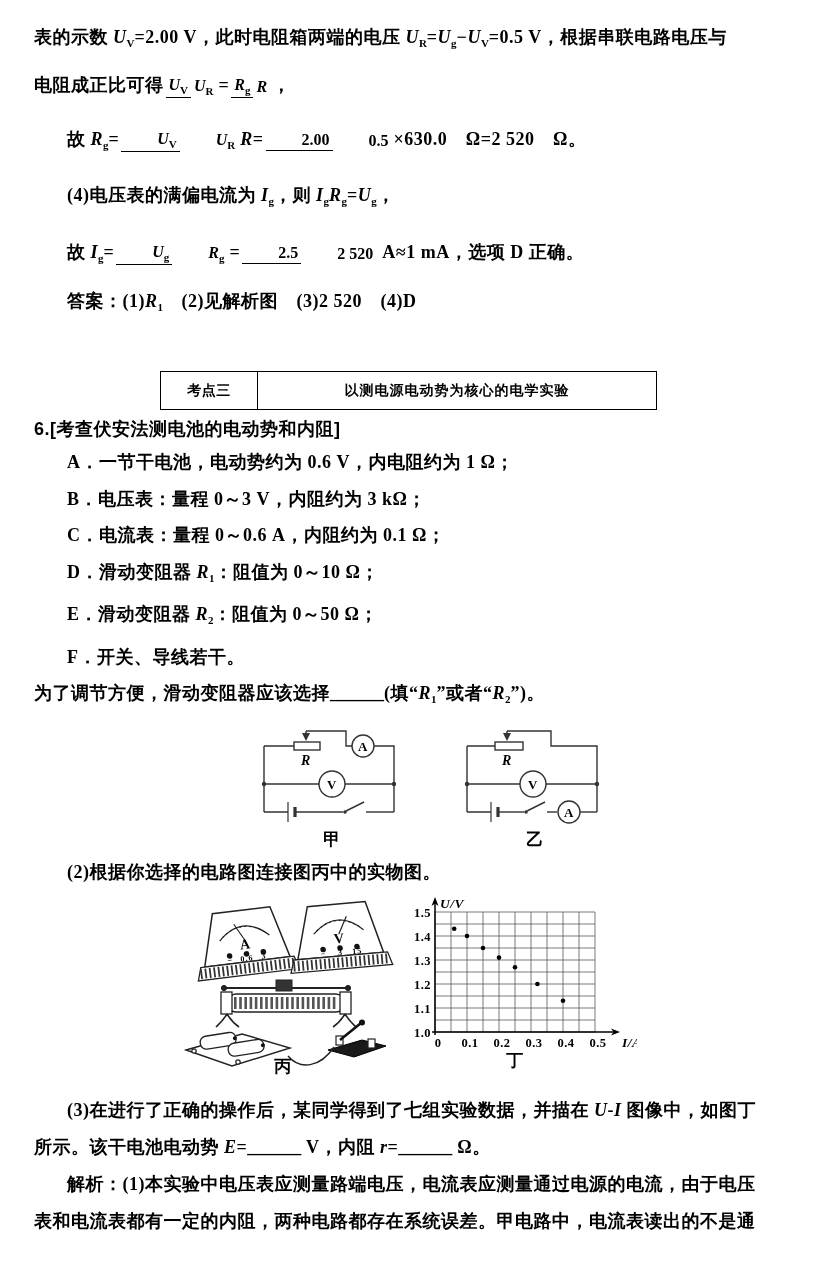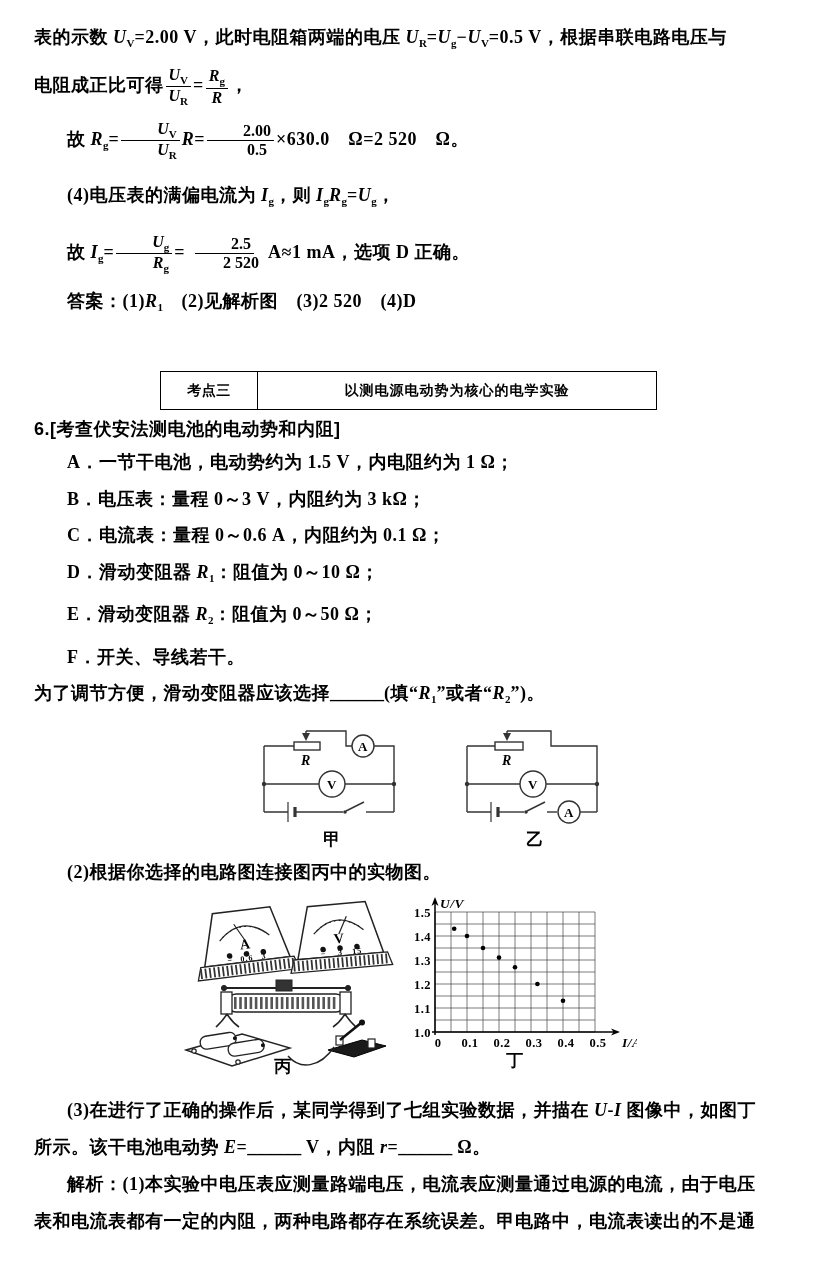--- a/index.html
+++ b/index.html
@@ -21,21 +21,21 @@
   .q6head{line-height:30px;margin-top:4px}
   .intro{line-height:36px}
   .item{line-height:36.5px}
   .q1a,.q1b,.q3a,.q3b,.an1,.an2{line-height:37px}
   .q3a{margin-top:16px}
   .q2line{line-height:36px;margin-top:4px}
   i.var{font-family:"Liberation Serif","DejaVu Serif",serif;font-style:italic;font-weight:bold}
   sub{font-size:11px;vertical-align:-4px;font-weight:bold;letter-spacing:0}
   b.hei{font-family:"Liberation Sans","DejaVu Sans",sans-serif;font-weight:900}
   .blank{letter-spacing:0}
-  .frac{display:inline-flex;flex-direction:column;align-items:center;vertical-align:middle;
+  .frac{display:inline-flex;flex-direction:row;align-items:center;vertical-align:middle;
         margin:0 2px;line-height:1.15;font-size:16px;letter-spacing:0}
   .frac .fnum{padding:0 3px;border-bottom:1.8px solid #000}
   .frac .fden{padding:0 3px}
   .kaodian{display:flex;width:497px;height:39px;margin:44px 0 0 126px;border:1.7px solid #000;
            font-family:"Liberation Sans","DejaVu Sans",sans-serif;font-size:14px;font-weight:900}
   .kd-tag{width:97px;border-right:1.7px solid #000;display:flex;align-items:center;justify-content:center}
   .kd-title{flex:1;display:flex;align-items:center;justify-content:center;letter-spacing:1px}
   .circuit-row{display:flex;justify-content:center;gap:18px;margin:6px 0 0 46px}
   .figures-row{display:flex;align-items:flex-start;gap:2px;margin:4px 0 0 146px}
   svg{display:block}
@@ -73,21 +73,21 @@
         <span class="fden">2 520</span>
       </span> A≈1 mA，选项 D 正确。</p>
   <p class="ans indent"><b class="hei">答案：</b>(1)<i class="var">R</i><sub>1</sub>　(2)见解析图　(3)2 520　(4)D</p>
 
   <div class="kaodian">
     <div class="kd-tag">考点三</div>
     <div class="kd-title">以测电源电动势为核心的电学实验</div>
   </div>
 
   <p class="q6head"><b class="hei">6.[考查伏安法测电池的电动势和内阻]</b></p>
-  <p class="item indent">A．一节干电池，电动势约为 1.5 V，内电阻约为 1 Ω；</p>
+  <p class="item indent">A．一节干电池，电动势约为 0.6 V，内电阻约为 1 Ω；</p>
   <p class="item indent">B．电压表：量程 0～3 V，内阻约为 3 kΩ；</p>
   <p class="item indent">C．电流表：量程 0～0.6 A，内阻约为 0.1 Ω；</p>
   <p class="item indent">D．滑动变阻器 <i class="var">R</i><sub>1</sub>：阻值为 0～10 Ω；</p>
   <p class="item indent">E．滑动变阻器 <i class="var">R</i><sub>2</sub>：阻值为 0～50 Ω；</p>
   <p class="item indent">F．开关、导线若干。</p>
   <p class="q1b">为了调节方便，滑动变阻器应该选择<span class="blank">______</span>(填“<i class="var">R</i><sub>1</sub>”或者“<i class="var">R</i><sub>2</sub>”)。</p>
 
   <div class="circuit-row">
     <svg width="185" height="126" viewBox="0 0 185 126">
       <g stroke="#333" stroke-width="1.4" fill="none">

